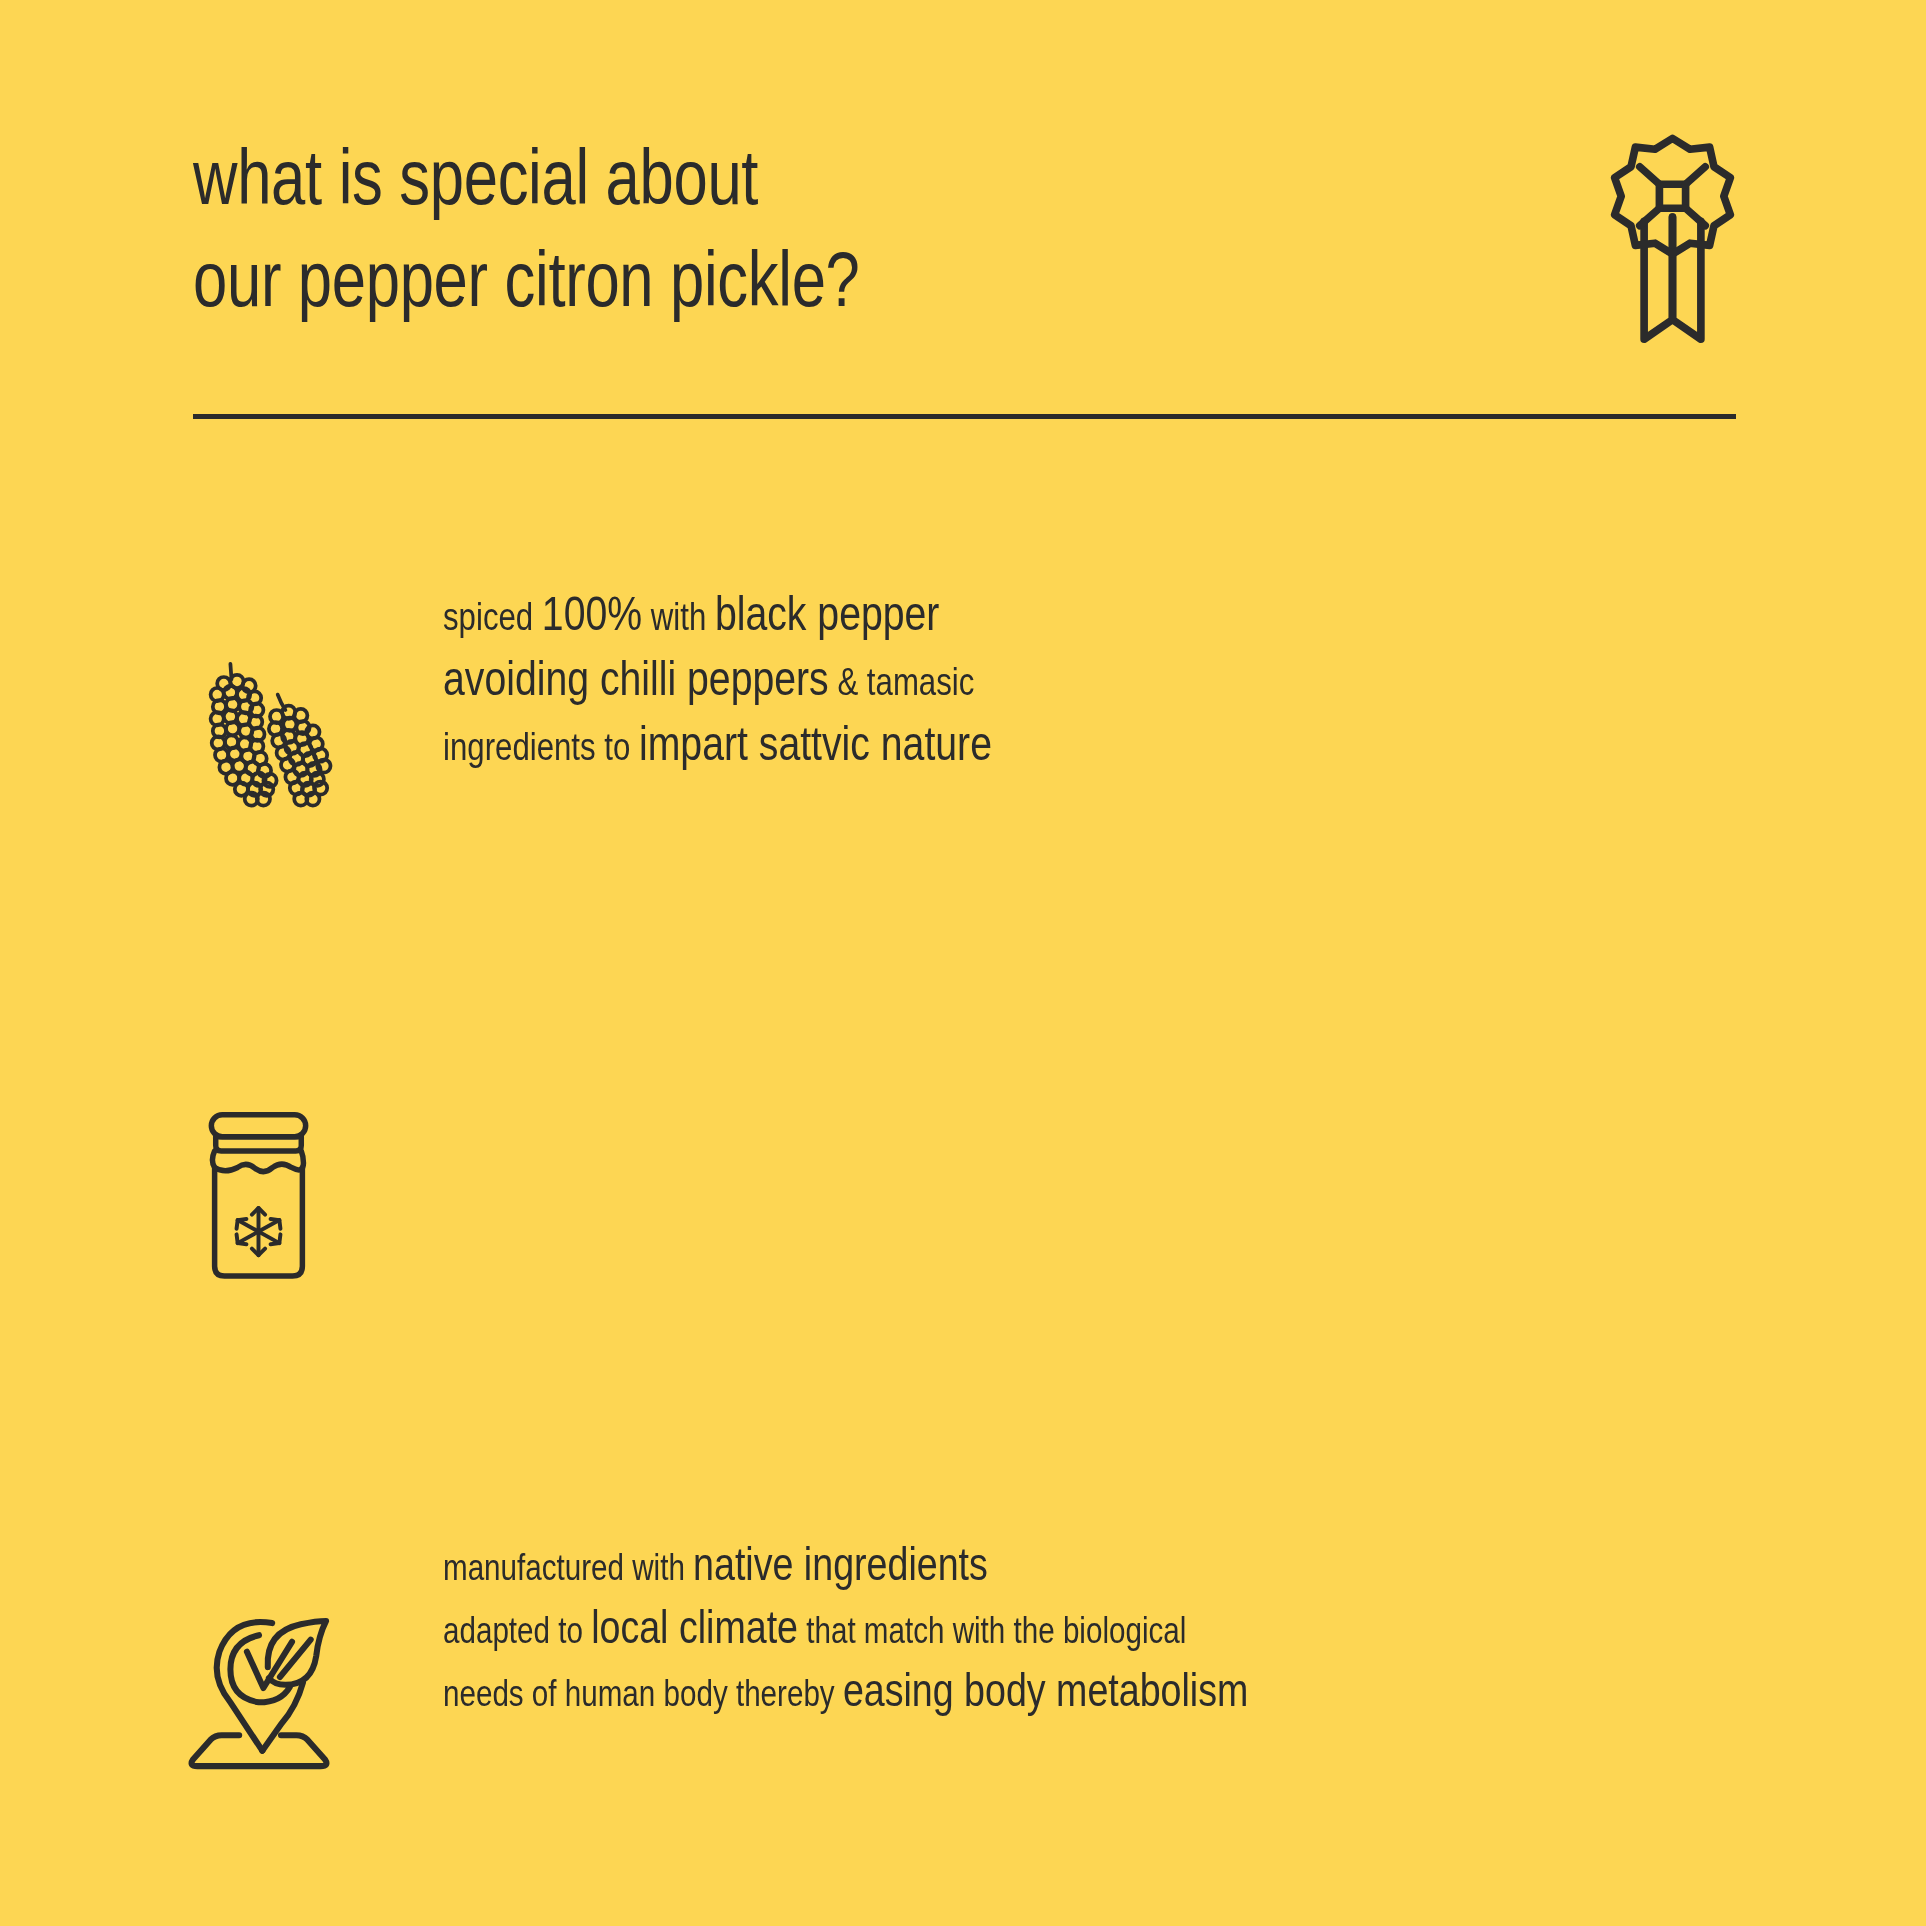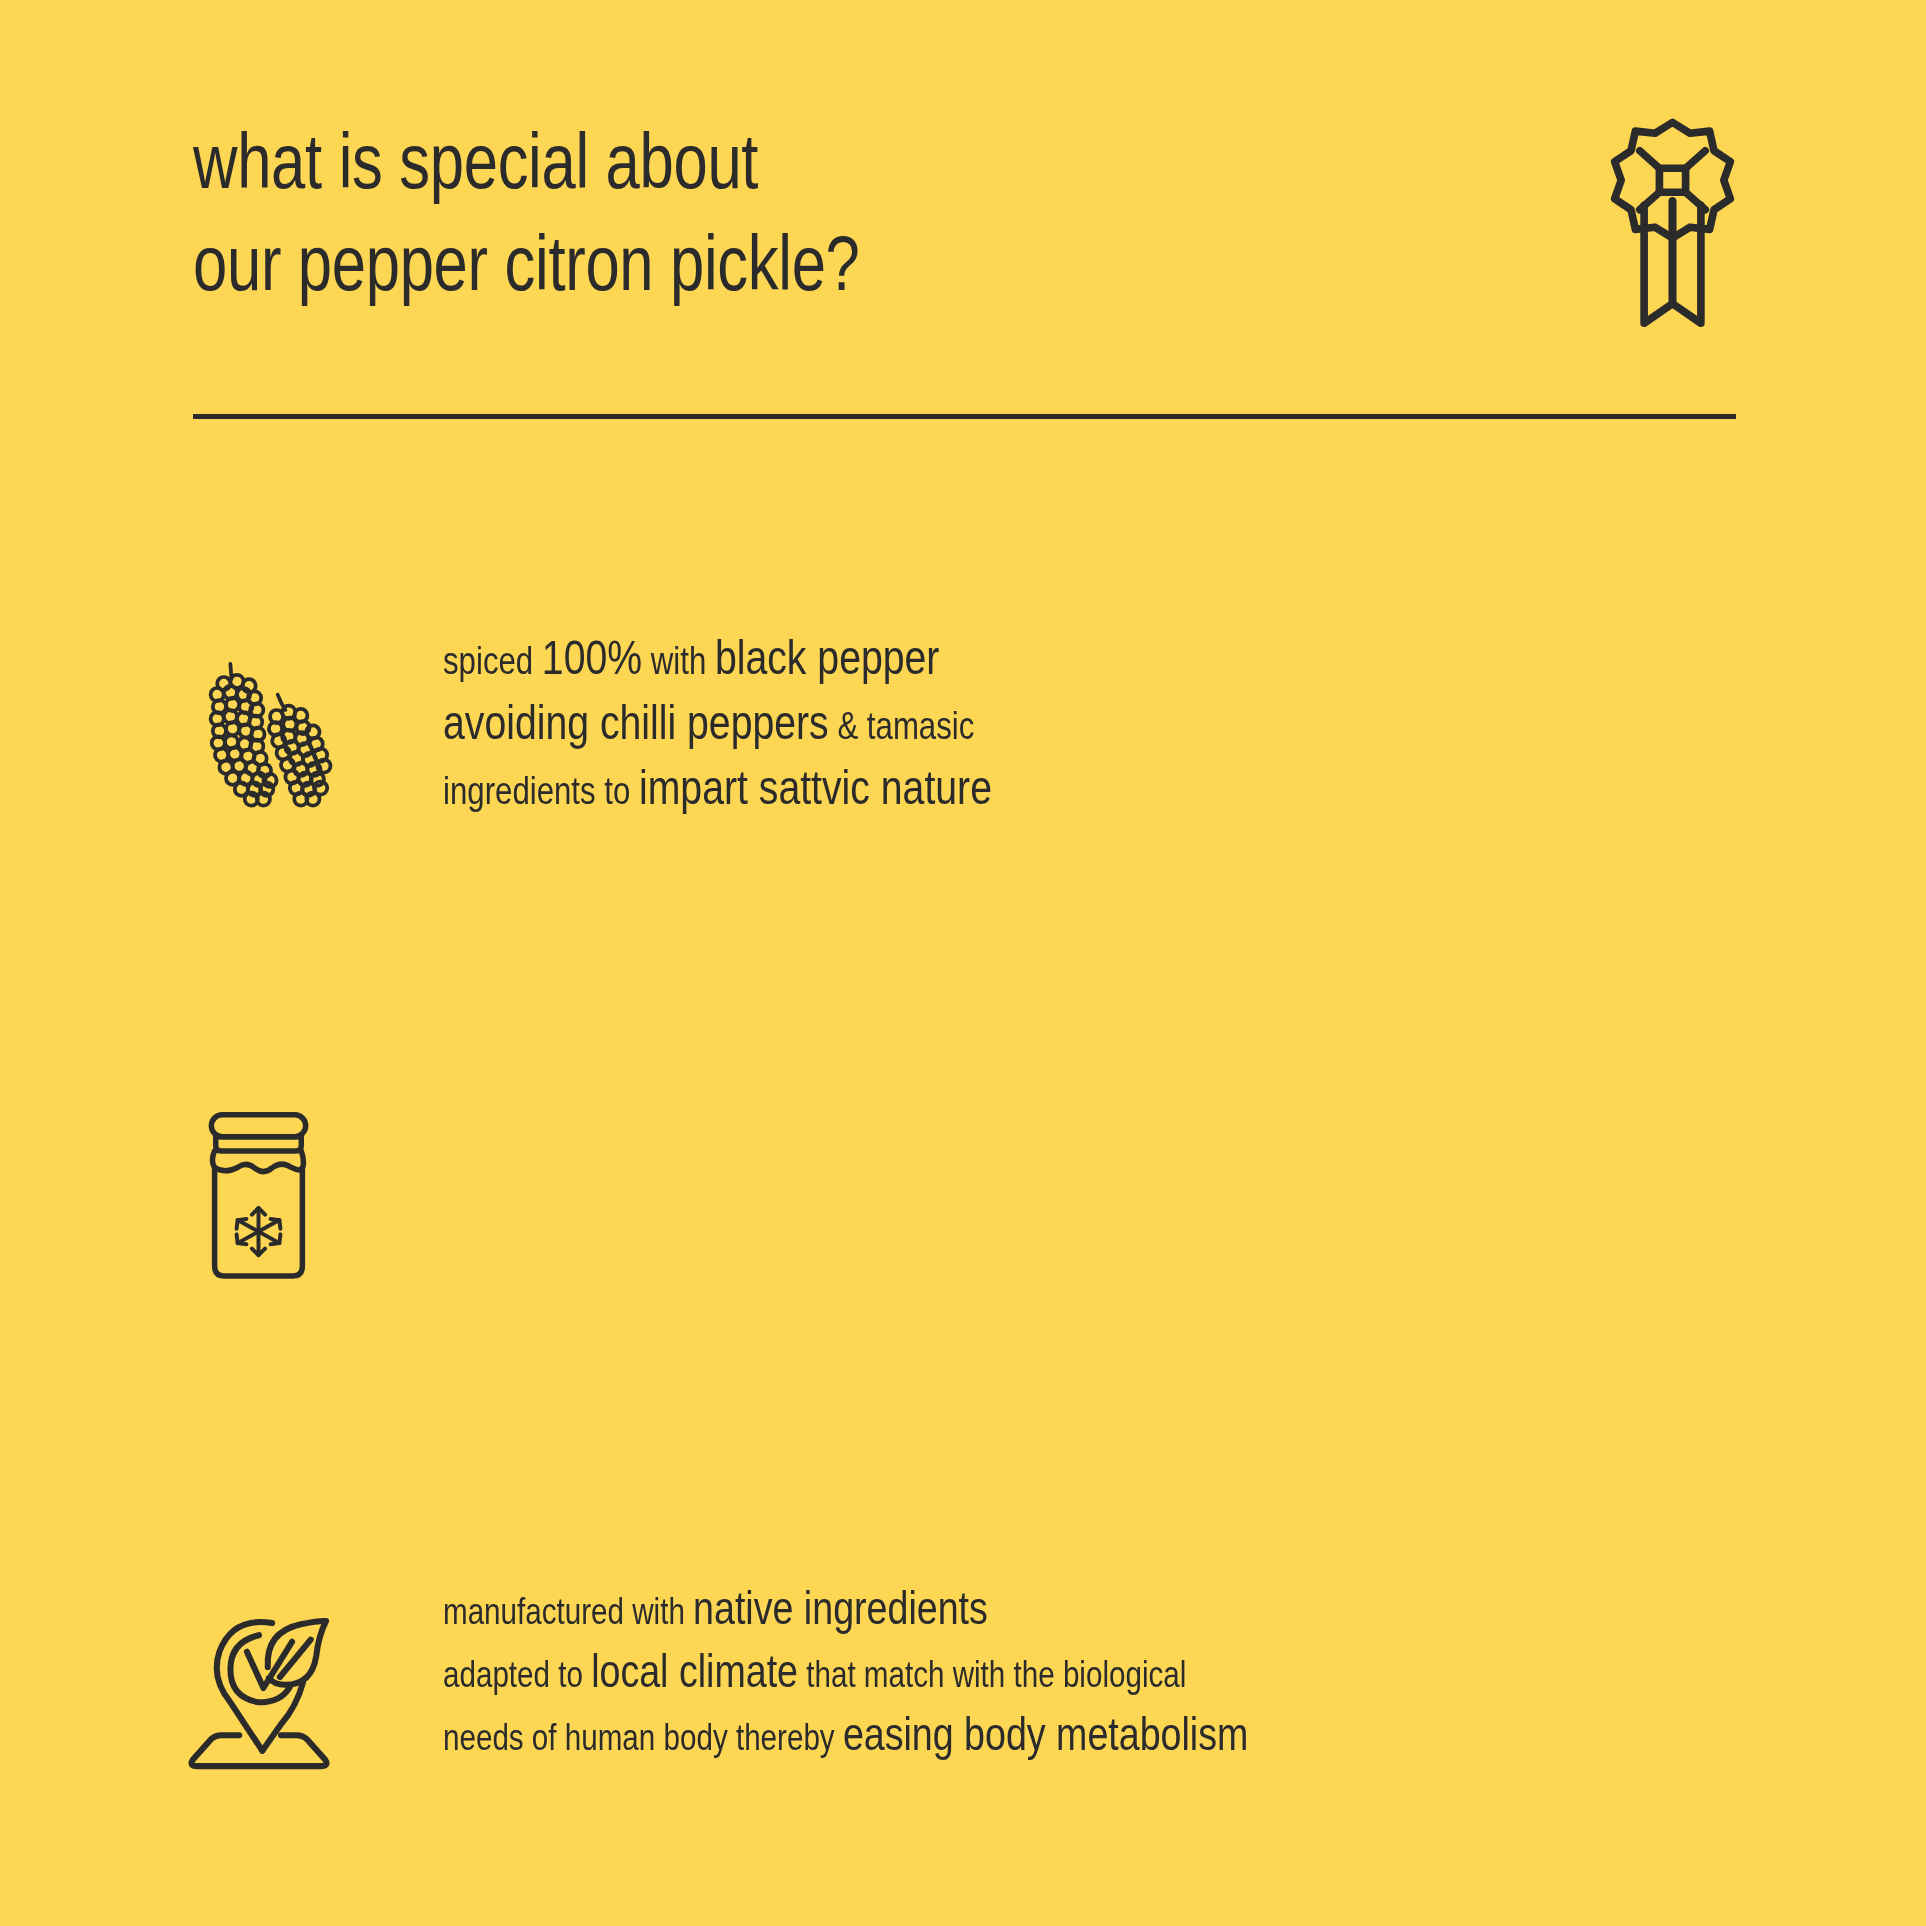--- a/index.html
+++ b/index.html
@@ -20,21 +20,21 @@
     position:relative;
     width:1926px;
     height:1926px;
     background:#FDD653;
   }
 
   
   .header {
     position:absolute;
     left:193px;
-    top:111px;
+    top:127px;
     width:1541px;
     height:308px;
   }
 
   .title {
     font-family:"Liberation Sans Narrow","Liberation Sans", sans-serif;
     font-size:77px;
     line-height:1.32;
     font-weight:400;
     letter-spacing:-0.4px;
@@ -83,21 +83,20 @@
     justify-content:center;
   }
   #feature-0 .feature-icon { height:239px; padding-top:58px; }
   #feature-1 .feature-icon { height:239px; padding-top:58px; }
   #feature-2 .feature-icon { height:239px; padding-top:56px; }
 
   .feature-text {
     flex:1 1 auto;
     padding-left:92px;
     padding-top:0;
-    margin-top:44px;
   }
 
   .fline {
     display:block;
     white-space:nowrap;
     line-height:1.0;
     margin-bottom:16px;
     transform:scaleX(0.80);
     transform-origin:left center;
   }

